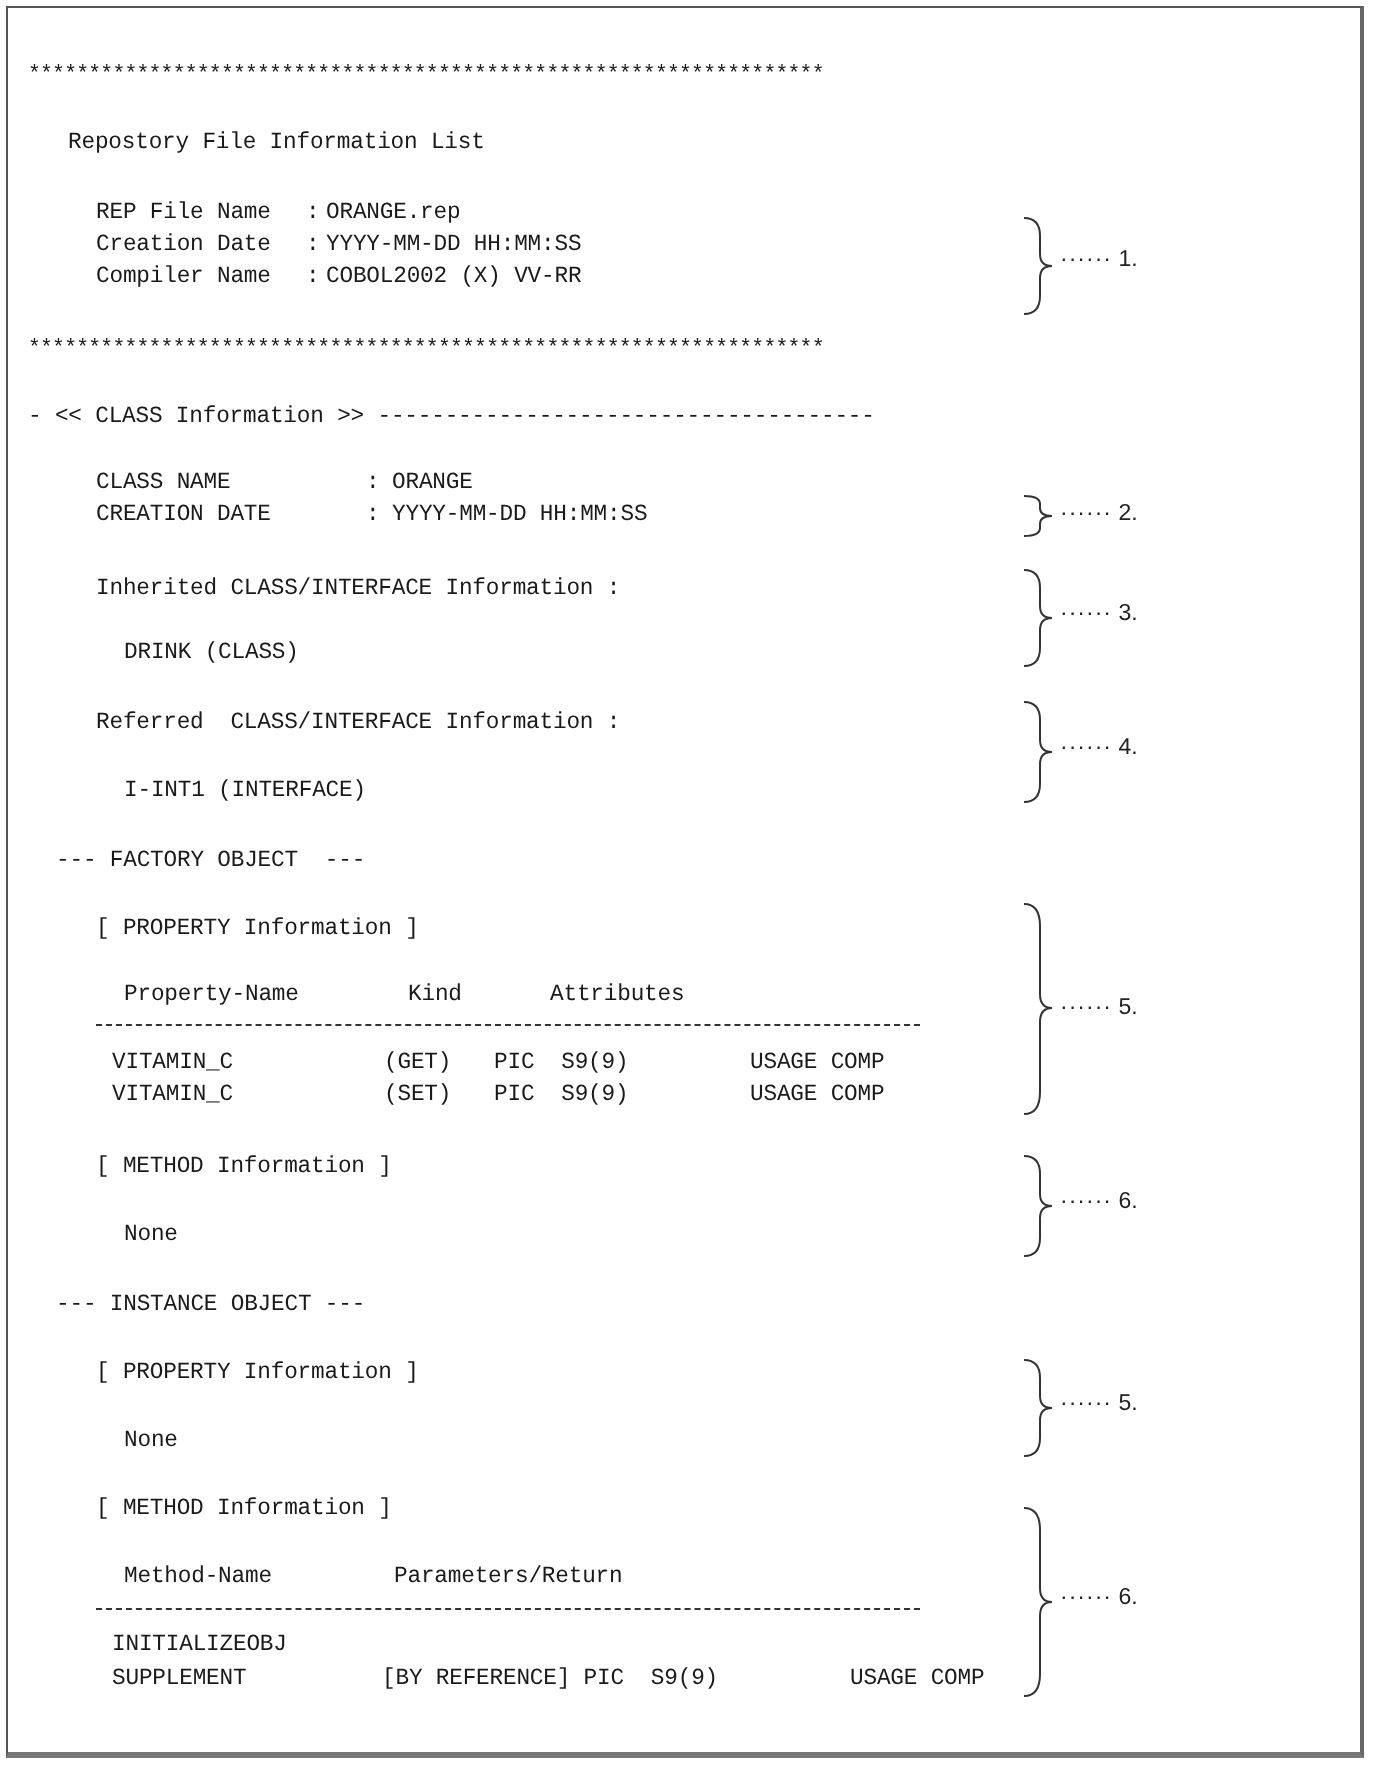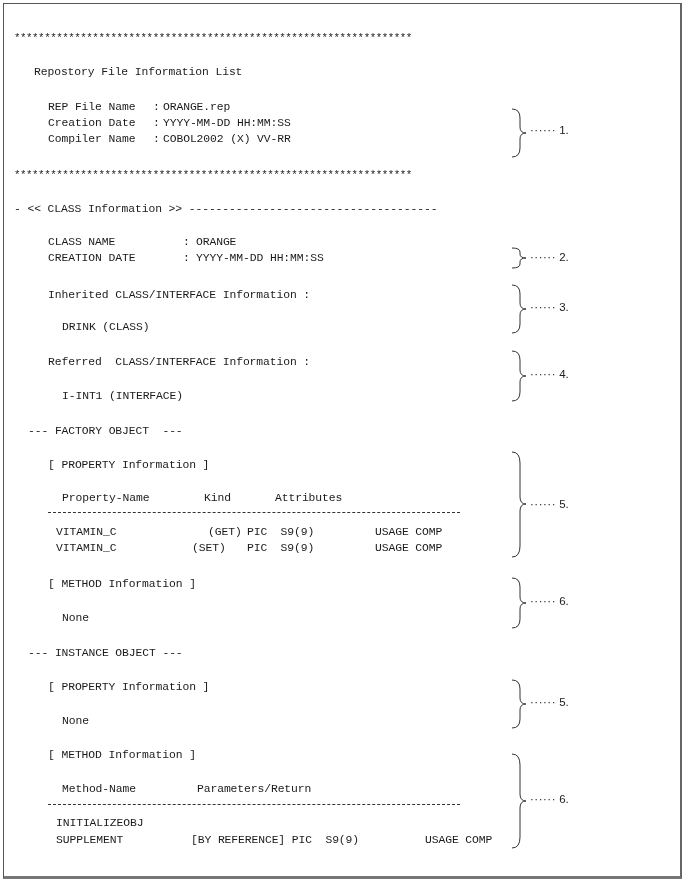--- a/index.html
+++ b/index.html
@@ -58,21 +58,21 @@
 <div class="ln" style="left:28px;top:424px;">--- FACTORY OBJECT  ---</div>
 <div class="ln" style="left:48px;top:458px;">[ PROPERTY Information ]</div>
 
 <div class="ln" style="left:62px;top:491px;">Property-Name</div>
 <div class="ln" style="left:204px;top:491px;">Kind</div>
 <div class="ln" style="left:275px;top:491px;">Attributes</div>
 <div class="dashrule" style="left:48px;top:512px;width:412px;"></div>
 
 <div>
   <div class="ln" style="left:56px;top:525px;">VITAMIN_C</div>
-  <div class="ln" style="left:192px;top:525px;margin-left:16px;">(GET)</div>
+  <div class="ln" style="left:192px;top:525px;">(GET)</div>
   <div class="ln" style="left:247px;top:525px;">PIC  S9(9)</div>
   <div class="ln" style="left:375px;top:525px;">USAGE COMP</div>
 </div>
 <div>
   <div class="ln" style="left:56px;top:541px;">VITAMIN_C</div>
   <div class="ln" style="left:192px;top:541px;">(SET)</div>
   <div class="ln" style="left:247px;top:541px;">PIC  S9(9)</div>
   <div class="ln" style="left:375px;top:541px;">USAGE COMP</div>
 </div>
 

